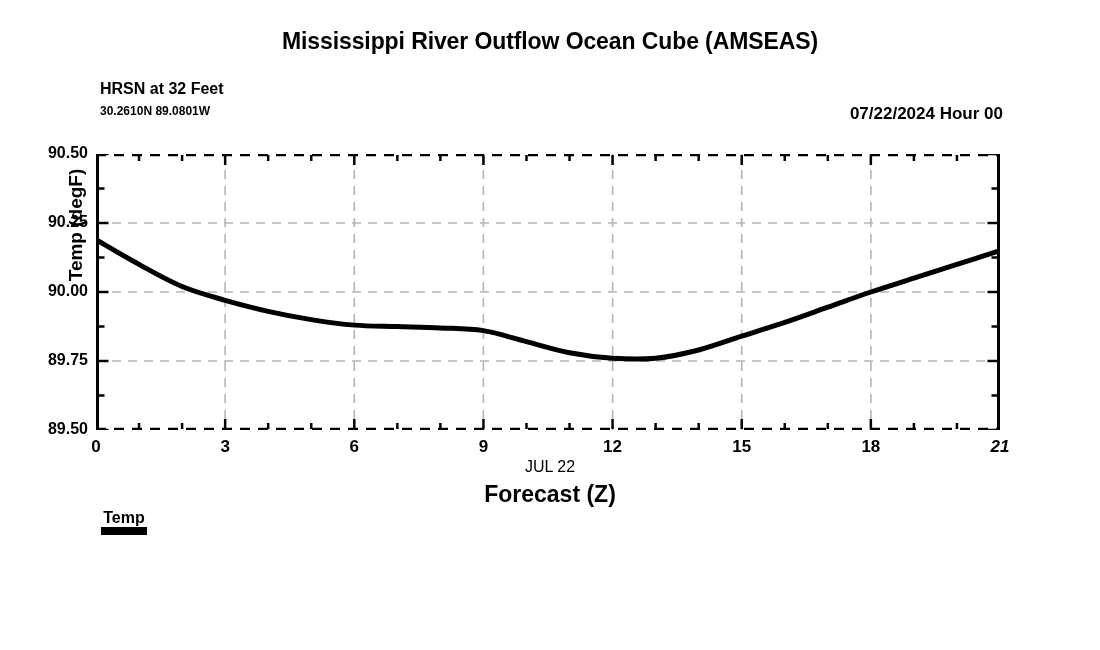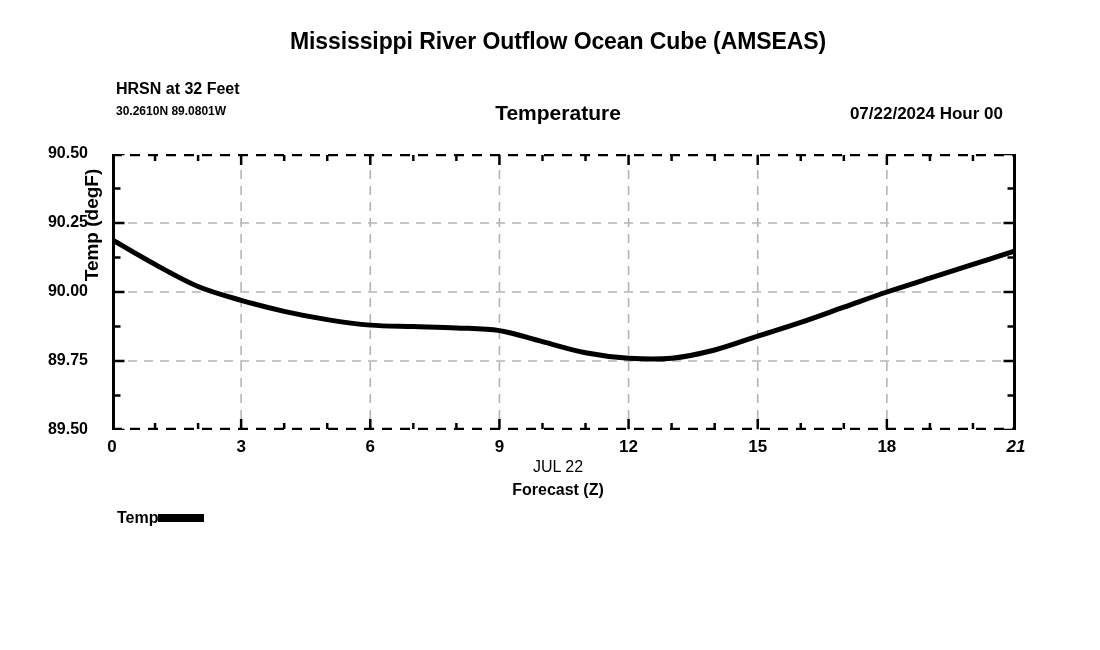--- a/index.html
+++ b/index.html
@@ -11,21 +11,20 @@
     width: 1100px;
     height: 650px;
     position: relative;
     font-family: "Liberation Sans", sans-serif;
     color: #000000;
     overflow: hidden;
   }
   .page {
     position: absolute;
     inset: 0;
-    margin-left: 16px;
   }
   
   .main-title {
     position: absolute;
     left: 0;
     right: 0;
     top: 28px;
     text-align: center;
     font-size: 23px;
     font-weight: bold;
@@ -114,51 +113,51 @@
     text-align: center;
     font-size: 16px;
     font-weight: normal;
   }
   .xlabel-main {
     position: absolute;
     left: 0;
     right: 0;
     top: 481px;
     text-align: center;
-    font-size: 16px;
+    font-size: 23px;
     font-weight: bold;
   }
   
   .legend {
     position: absolute;
     left: 101px;
     top: 509px;
     display: flex;
     align-items: center;
+    flex-direction: column;
   }
   .legend-label {
     font-size: 16px;
     font-weight: bold;
   }
   .legend-swatch {
     width: 46px;
     height: 8px;
     background: #000000;
   }
 </style>
 </head>
 <body>
 
 <div class="page">
 
   <div class="main-title">Mississippi River Outflow Ocean Cube (AMSEAS)</div>
 
   <div class="hdr-depth">HRSN at 32 Feet</div>
   <div class="hdr-coords">30.2610N  89.0801W</div>
-  <div class="hdr-variable">Temperature</div>
   <div class="hdr-datetime">07/22/2024 Hour 00</div>
 
   <div class="plot-area">
     <svg class="plot-svg" id="plot-svg" width="904" height="276">
         <line x1="0" y1="207" x2="904" y2="207" stroke="#b4b4b4" stroke-width="1.6" stroke-dasharray="9 7"></line>
         <line x1="0" y1="138" x2="904" y2="138" stroke="#b4b4b4" stroke-width="1.6" stroke-dasharray="9 7"></line>
         <line x1="0" y1="69" x2="904" y2="69" stroke="#b4b4b4" stroke-width="1.6" stroke-dasharray="9 7"></line>
         <line x1="129.14285714285714" y1="0" x2="129.14285714285714" y2="276" stroke="#b4b4b4" stroke-width="1.6" stroke-dasharray="9 7"></line>
         <line x1="258.2857142857143" y1="0" x2="258.2857142857143" y2="276" stroke="#b4b4b4" stroke-width="1.6" stroke-dasharray="9 7"></line>
         <line x1="387.4285714285714" y1="0" x2="387.4285714285714" y2="276" stroke="#b4b4b4" stroke-width="1.6" stroke-dasharray="9 7"></line>

